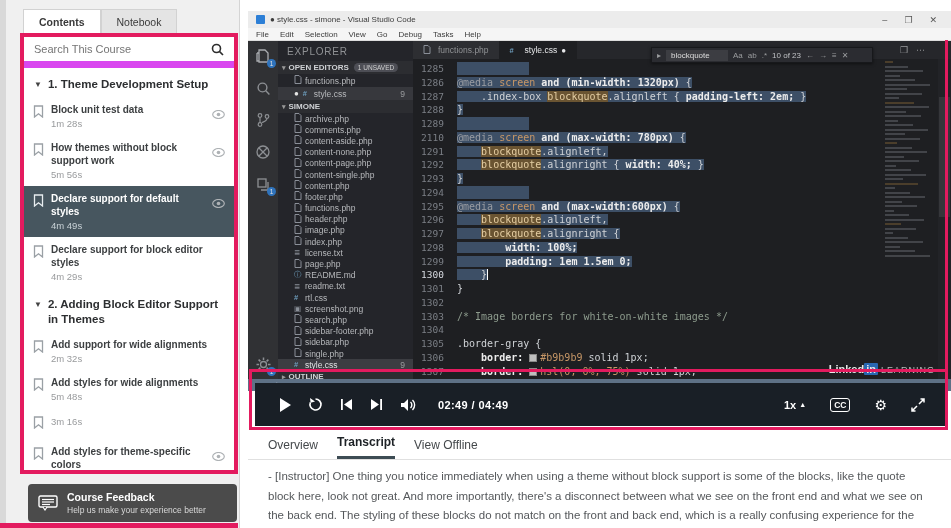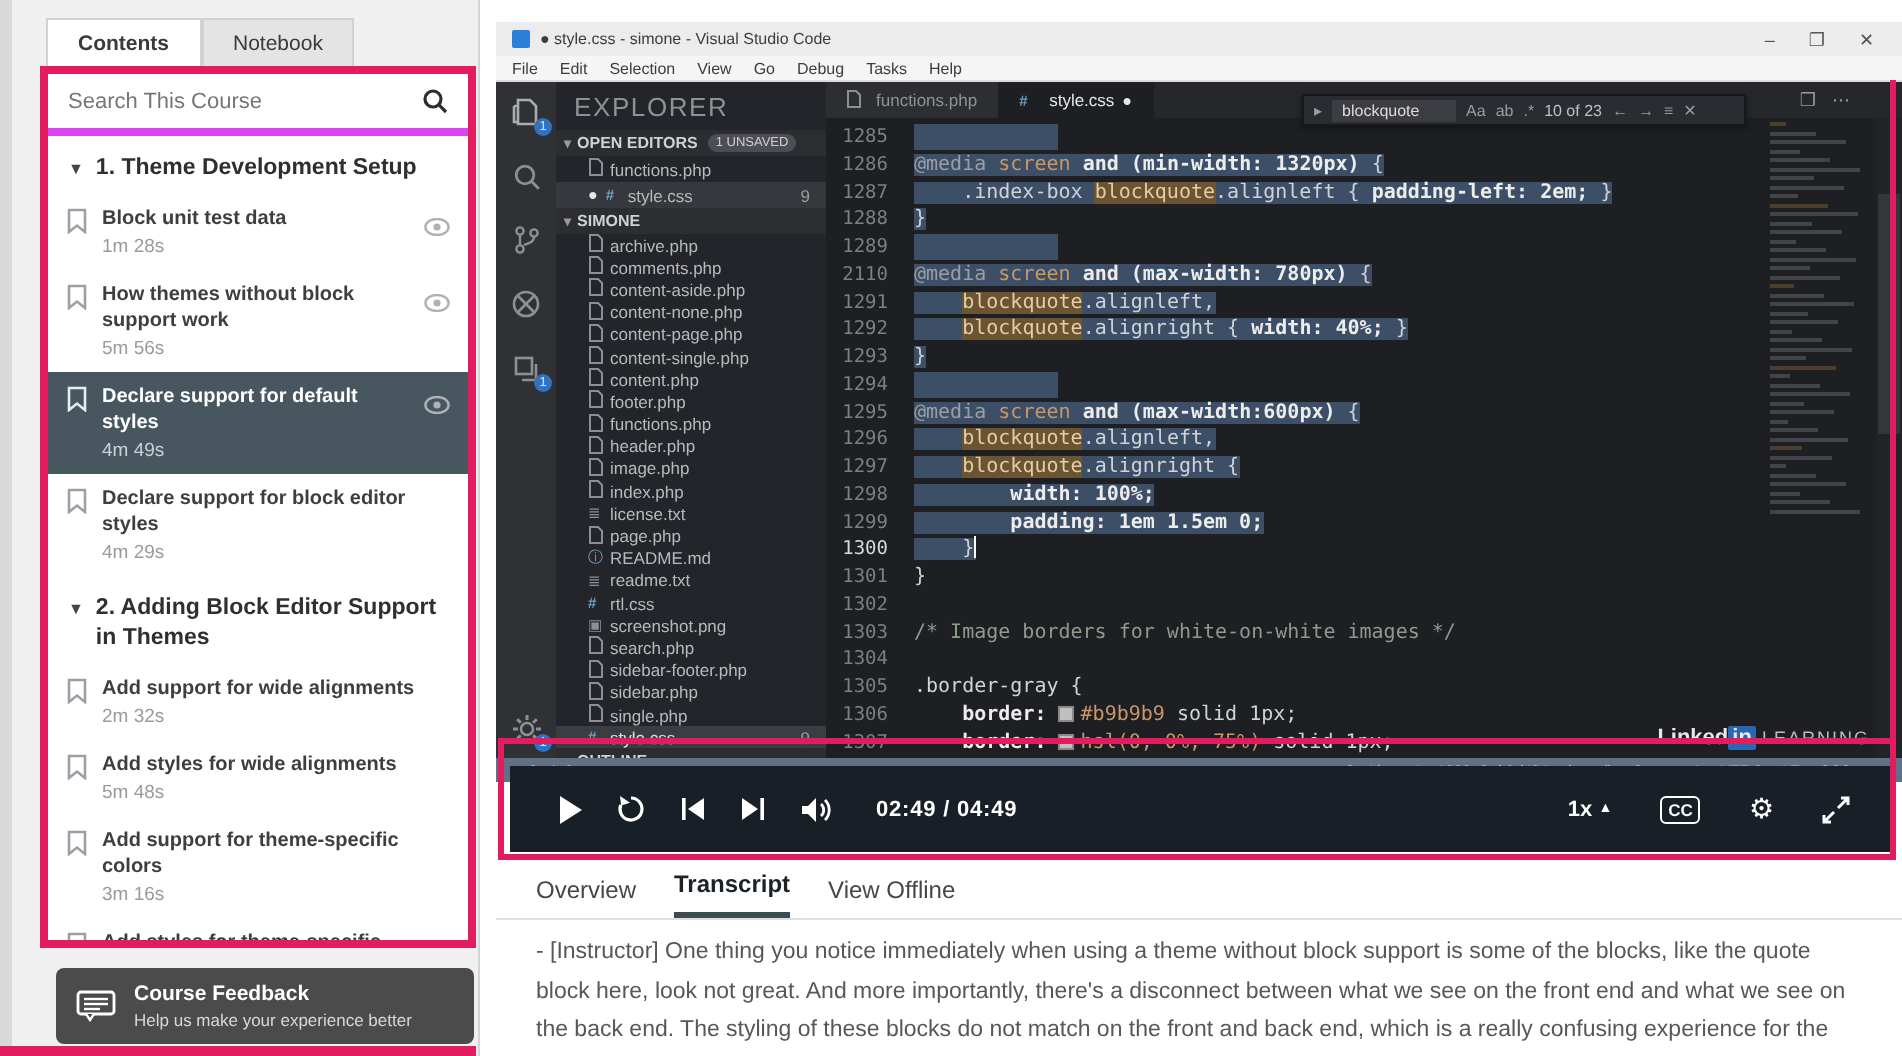--- a/index.html
+++ b/index.html
@@ -6,21 +6,21 @@
   html,body { width:951px; height:528px; }
   body { position:relative; background:#fff; font-family:"Liberation Sans",sans-serif; overflow:hidden; }
 
   
   #sidebar { position:absolute; left:0; top:0; width:240px; height:528px; background:#f0f0f0; border-right:1px solid #d4d4d4; }
   #sidebar:before { content:""; position:absolute; left:0; top:0; width:6px; height:528px; background:#d9d9d9; }
   .side-tabs { position:absolute; left:23px; top:9px; display:flex; }
   .side-tab { font-size:10.5px; color:#3a3a3a; padding:6px 15px; background:#e4e4e4; border:1px solid #d2d2d2; cursor:pointer; }
   .side-tab.active { background:#fff; border-bottom-color:#fff; font-weight:bold; }
   #course-panel { position:absolute; left:20px; top:33px; width:218px; height:441px; background:#fff; border:4px solid #e31b5f; overflow:hidden; }
-  .search-row { display:flex; align-items:center; height:31px; border-bottom:4px solid #d946ef; padding:0 10px;gap:34px; }
+  .search-row { display:flex; align-items:center; height:31px; border-bottom:7px solid #d946ef; padding:0 10px;gap:34px; }
   .search-row input { border:0; outline:0; flex:1; font-size:11px; color:#444; font-family:"Liberation Sans",sans-serif; background:transparent; }
   .section-head { display:flex; align-items:flex-start; padding:9px 8px 5px 8px; cursor:pointer; }
   .section-head .caret { font-size:8px; color:#444; margin:3px 6px 0 2px; }
   .section-head .stitle { font-size:11.5px; font-weight:bold; color:#2d2f31; line-height:1.3; }
   .lesson { display:flex; align-items:flex-start; padding:6px 8px 6px 9px; cursor:pointer; }
   .lesson .bm { flex:0 0 12px; margin-top:1px; }
   .lesson .meta { flex:1; padding:0 4px 0 6px; }
   .lesson .ltitle { font-size:10px; font-weight:bold; color:#3c3f41; line-height:1.3; }
   .lesson .ldur { font-size:9.5px; color:#989a9c; margin-top:2px; }
   .lesson .eye { flex:0 0 14px; margin-top:2px; }
@@ -40,21 +40,21 @@
   .vs-winbtns { margin-left:auto; display:flex; gap:17px; padding-right:8px; color:#555; font-size:9px; }
   .vs-winbtns span { cursor:pointer; }
   .vs-menu { height:13px; background:#f5f5f5; display:flex; align-items:center; gap:11px; font-size:8px; color:#3c3c3c; padding-left:8px; border-bottom:1px solid #ddd; }
   .vs-menu span { cursor:pointer; }
   .vs-main { position:absolute; left:0; top:30px; right:0; bottom:12px; display:flex; }
   .activity { width:30px; background:#303134; display:flex; flex-direction:column; align-items:center; padding-top:6px; gap:14px; }
   .act-ico { position:relative; width:18px; height:18px; display:flex; align-items:center; justify-content:center; cursor:pointer; opacity:.85; }
   .act-ico .badge { position:absolute; right:-4px; bottom:-3px; background:#2f7fd4; color:#fff; font-size:6.5px; width:9px; height:9px; border-radius:50%; text-align:center; line-height:9px; }
   .act-gear { margin-top:auto; margin-bottom:6px; }
   .explorer { width:135px; background:#24252a; color:#b7b9bc; font-size:8.5px; overflow:hidden; }
-  .exp-head { font-size:13px; letter-spacing:.8px; color:#8f9194; padding:5px 0 4px 9px; }
+  .exp-head { font-size:10px; letter-spacing:.8px; color:#8f9194; padding:5px 0 4px 9px; }
   .exp-sec { display:flex; align-items:center; font-weight:bold; color:#cfd1d4; background:#2c2d31; padding:2px 0 2px 4px; font-size:8px; }
   .exp-sec .caret { font-size:7px; margin-right:3px; color:#9a9a9a; }
   .exp-sec .pill { margin-left:5px; background:#4d4e55; color:#cfcfcf; font-size:6.5px; font-weight:normal; padding:1px 4px; border-radius:5px; }
   .oe-row { display:flex; align-items:center; height:13px; padding-left:16px; cursor:pointer; }
   .oe-row.sel { background:#37383d; }
   .oe-row .dot { color:#e6e6e6; margin-right:4px; font-size:8px; }
   .oe-row .cnt { margin-left:auto; margin-right:8px; color:#9a9c9e; }
   .file-row { display:flex; align-items:center; height:11.2px; padding-left:16px; cursor:pointer; white-space:nowrap; }
   .file-row.sel { background:#3c3d42; color:#e0e1e3; }
   .file-row .cnt { margin-left:auto; margin-right:8px; color:#9a9c9e; }
@@ -203,21 +203,20 @@
       <span class="meta">
             <div class="ltitle">Add styles for wide alignments</div>
       <div class="ldur">5m 48s</div>
           </span>
         </div>
         <div class="lesson">
           <span class="bm"><svg width="11" height="13" viewBox="0 0 11 13">
               <path d="M1.5 1h8v11l-4-3.2L1.5 12z" fill="none" stroke="#9aa0a5" stroke-width="1.3"></path>
             </svg></span>
       <span class="meta">
-            <div class="ltitle">Add support for theme-specific colors</div>
       <div class="ldur">3m 16s</div>
           </span>
         </div>
         <div class="lesson">
           <span class="bm"><svg width="11" height="13" viewBox="0 0 11 13">
               <path d="M1.5 1h8v11l-4-3.2L1.5 12z" fill="none" stroke="#9aa0a5" stroke-width="1.3"></path>
             </svg></span>
       <span class="meta">
             <div class="ltitle">Add styles for theme-specific colors</div>
       </span>

